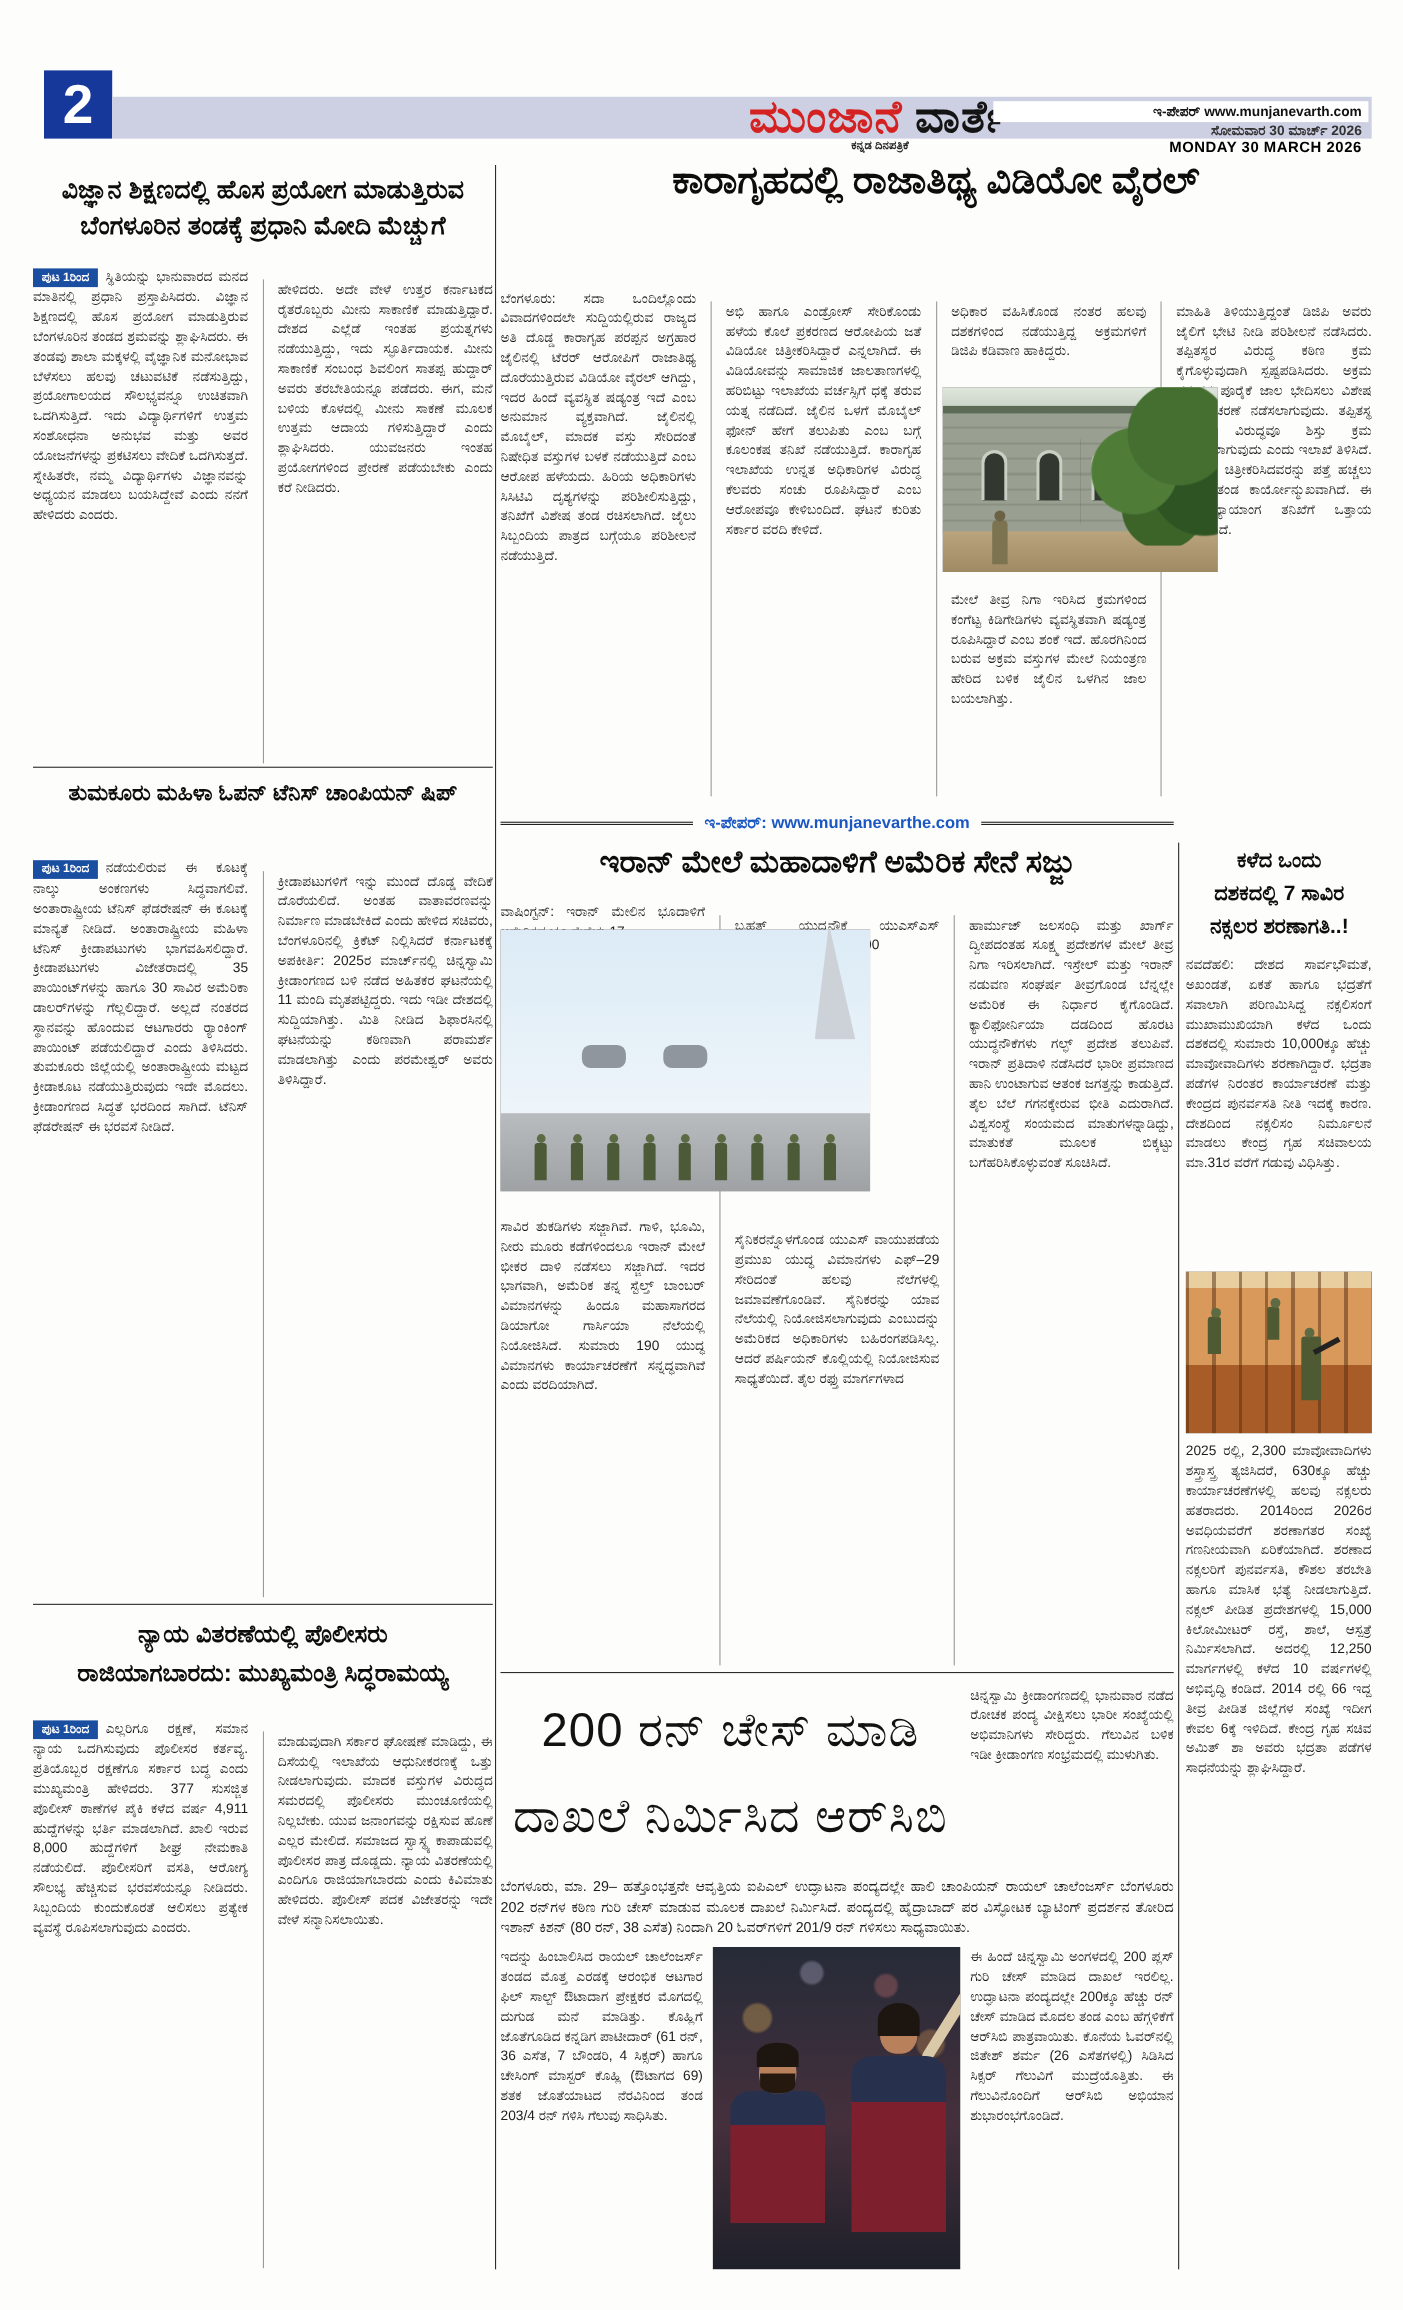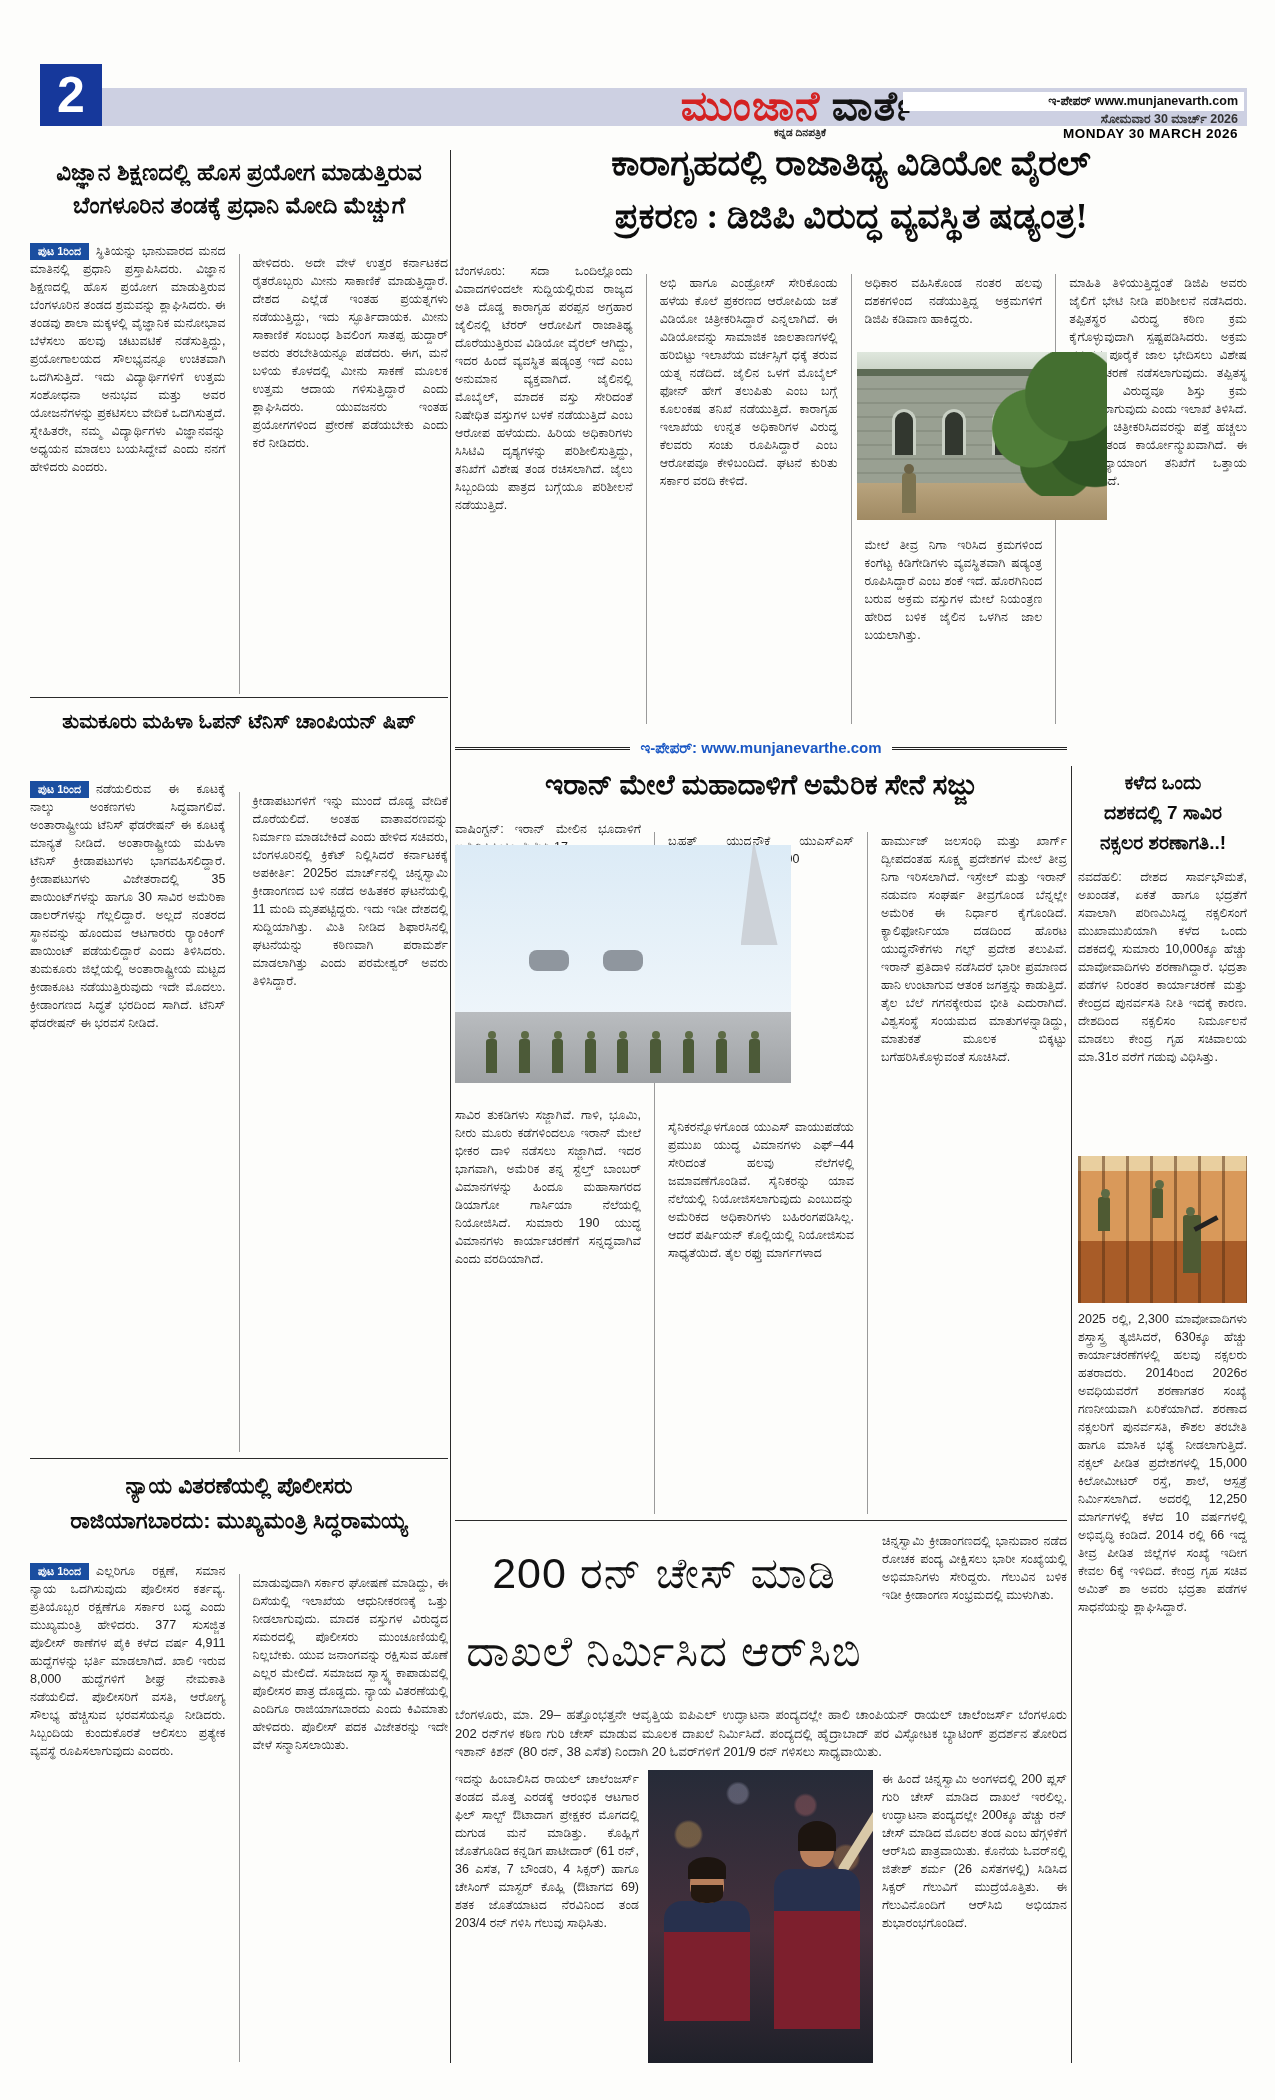--- a/index.html
+++ b/index.html
@@ -132,21 +132,20 @@
 </div>
 <div class="abs cols" style="left:30px; top:1562px; width:418px; height:500px;">
   <div class="col b odytext bodytext">
     <span class="tag">ಪುಟ 1ರಿಂದ</span><span>ಎಲ್ಲರಿಗೂ ರಕ್ಷಣೆ, ಸಮಾನ ನ್ಯಾಯ ಒದಗಿಸುವುದು ಪೊಲೀಸರ ಕರ್ತವ್ಯ. ಪ್ರತಿಯೊಬ್ಬರ ರಕ್ಷಣೆಗೂ ಸರ್ಕಾರ ಬದ್ಧ ಎಂದು ಮುಖ್ಯಮಂತ್ರಿ ಹೇಳಿದರು. 377 ಸುಸಜ್ಜಿತ ಪೊಲೀಸ್ ಠಾಣೆಗಳ ಪೈಕಿ ಕಳೆದ ವರ್ಷ 4,911 ಹುದ್ದೆಗಳನ್ನು ಭರ್ತಿ ಮಾಡಲಾಗಿದೆ. ಖಾಲಿ ಇರುವ 8,000 ಹುದ್ದೆಗಳಿಗೆ ಶೀಘ್ರ ನೇಮಕಾತಿ ನಡೆಯಲಿದೆ. ಪೊಲೀಸರಿಗೆ ವಸತಿ, ಆರೋಗ್ಯ ಸೌಲಭ್ಯ ಹೆಚ್ಚಿಸುವ ಭರವಸೆಯನ್ನೂ ನೀಡಿದರು. ಸಿಬ್ಬಂದಿಯ ಕುಂದುಕೊರತೆ ಆಲಿಸಲು ಪ್ರತ್ಯೇಕ ವ್ಯವಸ್ಥೆ ರೂಪಿಸಲಾಗುವುದು ಎಂದರು.</span>
   </div>
   <div class="col bodytext"><span>ಮಾಡುವುದಾಗಿ ಸರ್ಕಾರ ಘೋಷಣೆ ಮಾಡಿದ್ದು, ಈ ದಿಸೆಯಲ್ಲಿ ಇಲಾಖೆಯ ಆಧುನೀಕರಣಕ್ಕೆ ಒತ್ತು ನೀಡಲಾಗುವುದು. ಮಾದಕ ವಸ್ತುಗಳ ವಿರುದ್ಧದ ಸಮರದಲ್ಲಿ ಪೊಲೀಸರು ಮುಂಚೂಣಿಯಲ್ಲಿ ನಿಲ್ಲಬೇಕು. ಯುವ ಜನಾಂಗವನ್ನು ರಕ್ಷಿಸುವ ಹೊಣೆ ಎಲ್ಲರ ಮೇಲಿದೆ. ಸಮಾಜದ ಸ್ವಾಸ್ಥ್ಯ ಕಾಪಾಡುವಲ್ಲಿ ಪೊಲೀಸರ ಪಾತ್ರ ದೊಡ್ಡದು. ನ್ಯಾಯ ವಿತರಣೆಯಲ್ಲಿ ಎಂದಿಗೂ ರಾಜಿಯಾಗಬಾರದು ಎಂದು ಕಿವಿಮಾತು ಹೇಳಿದರು. ಪೊಲೀಸ್ ಪದಕ ವಿಜೇತರನ್ನು ಇದೇ ವೇಳೆ ಸನ್ಮಾನಿಸಲಾಯಿತು.</span></div>
 </div>
 
 <div class="abs headline" style="left:455px; top:138px; width:792px; height:112px; font-size:35px; line-height:1.5; font-family:'Liberation Serif',serif;">
   <div>ಕಾರಾಗೃಹದಲ್ಲಿ ರಾಜಾತಿಥ್ಯ ವಿಡಿಯೋ ವೈರಲ್</div>
-  <div>ಪ್ರಕರಣ : ಡಿಜಿಪಿ ವಿರುದ್ಧ ವ್ಯವಸ್ಥಿತ ಷಡ್ಯಂತ್ರ!</div>
 </div>
 <div class="abs cols" style="left:455px; top:262px; width:792px; height:462px;">
   <div class="col bodytext"><span>ಬೆಂಗಳೂರು: ಸದಾ ಒಂದಿಲ್ಲೊಂದು ವಿವಾದಗಳಿಂದಲೇ ಸುದ್ದಿಯಲ್ಲಿರುವ ರಾಜ್ಯದ ಅತಿ ದೊಡ್ಡ ಕಾರಾಗೃಹ ಪರಪ್ಪನ ಅಗ್ರಹಾರ ಜೈಲಿನಲ್ಲಿ ಟೆರರ್ ಆರೋಪಿಗೆ ರಾಜಾತಿಥ್ಯ ದೊರೆಯುತ್ತಿರುವ ವಿಡಿಯೋ ವೈರಲ್ ಆಗಿದ್ದು, ಇದರ ಹಿಂದೆ ವ್ಯವಸ್ಥಿತ ಷಡ್ಯಂತ್ರ ಇದೆ ಎಂಬ ಅನುಮಾನ ವ್ಯಕ್ತವಾಗಿದೆ. ಜೈಲಿನಲ್ಲಿ ಮೊಬೈಲ್, ಮಾದಕ ವಸ್ತು ಸೇರಿದಂತೆ ನಿಷೇಧಿತ ವಸ್ತುಗಳ ಬಳಕೆ ನಡೆಯುತ್ತಿದೆ ಎಂಬ ಆರೋಪ ಹಳೆಯದು. ಹಿರಿಯ ಅಧಿಕಾರಿಗಳು ಸಿಸಿಟಿವಿ ದೃಶ್ಯಗಳನ್ನು ಪರಿಶೀಲಿಸುತ್ತಿದ್ದು, ತನಿಖೆಗೆ ವಿಶೇಷ ತಂಡ ರಚಿಸಲಾಗಿದೆ. ಜೈಲು ಸಿಬ್ಬಂದಿಯ ಪಾತ್ರದ ಬಗ್ಗೆಯೂ ಪರಿಶೀಲನೆ ನಡೆಯುತ್ತಿದೆ.</span></div>
   <div class="col bodytext"><span>ಅಭಿ ಹಾಗೂ ಎಂಡ್ರೋಸ್ ಸೇರಿಕೊಂಡು ಹಳೆಯ ಕೊಲೆ ಪ್ರಕರಣದ ಆರೋಪಿಯ ಜತೆ ವಿಡಿಯೋ ಚಿತ್ರೀಕರಿಸಿದ್ದಾರೆ ಎನ್ನಲಾಗಿದೆ. ಈ ವಿಡಿಯೋವನ್ನು ಸಾಮಾಜಿಕ ಜಾಲತಾಣಗಳಲ್ಲಿ ಹರಿಬಿಟ್ಟು ಇಲಾಖೆಯ ವರ್ಚಸ್ಸಿಗೆ ಧಕ್ಕೆ ತರುವ ಯತ್ನ ನಡೆದಿದೆ. ಜೈಲಿನ ಒಳಗೆ ಮೊಬೈಲ್ ಫೋನ್ ಹೇಗೆ ತಲುಪಿತು ಎಂಬ ಬಗ್ಗೆ ಕೂಲಂಕಷ ತನಿಖೆ ನಡೆಯುತ್ತಿದೆ. ಕಾರಾಗೃಹ ಇಲಾಖೆಯ ಉನ್ನತ ಅಧಿಕಾರಿಗಳ ವಿರುದ್ಧ ಕೆಲವರು ಸಂಚು ರೂಪಿಸಿದ್ದಾರೆ ಎಂಬ ಆರೋಪವೂ ಕೇಳಿಬಂದಿದೆ. ಘಟನೆ ಕುರಿತು ಸರ್ಕಾರ ವರದಿ ಕೇಳಿದೆ.</span></div>
   <div class="col bodytext">
     <div style="height:88px; overflow:hidden;">ಅಧಿಕಾರ ವಹಿಸಿಕೊಂಡ ನಂತರ ಹಲವು ದಶಕಗಳಿಂದ ನಡೆಯುತ್ತಿದ್ದ ಅಕ್ರಮಗಳಿಗೆ ಡಿಜಿಪಿ ಕಡಿವಾಣ ಹಾಕಿದ್ದರು.</div>
     <div style="height:174px;"></div>
     <div>ಮೇಲೆ ತೀವ್ರ ನಿಗಾ ಇರಿಸಿದ ಕ್ರಮಗಳಿಂದ ಕಂಗೆಟ್ಟ ಕಿಡಿಗೇಡಿಗಳು ವ್ಯವಸ್ಥಿತವಾಗಿ ಷಡ್ಯಂತ್ರ ರೂಪಿಸಿದ್ದಾರೆ ಎಂಬ ಶಂಕೆ ಇದೆ. ಹೊರಗಿನಿಂದ ಬರುವ ಅಕ್ರಮ ವಸ್ತುಗಳ ಮೇಲೆ ನಿಯಂತ್ರಣ ಹೇರಿದ ಬಳಿಕ ಜೈಲಿನ ಒಳಗಿನ ಜಾಲ ಬಯಲಾಗಿತ್ತು.</div>
   </div>
   <div class="col bodytext"><span>ಮಾಹಿತಿ ತಿಳಿಯುತ್ತಿದ್ದಂತೆ ಡಿಜಿಪಿ ಅವರು ಜೈಲಿಗೆ ಭೇಟಿ ನೀಡಿ ಪರಿಶೀಲನೆ ನಡೆಸಿದರು. ತಪ್ಪಿತಸ್ಥರ ವಿರುದ್ಧ ಕಠಿಣ ಕ್ರಮ ಕೈಗೊಳ್ಳುವುದಾಗಿ ಸ್ಪಷ್ಟಪಡಿಸಿದರು. ಅಕ್ರಮ ವಸ್ತುಗಳ ಪೂರೈಕೆ ಜಾಲ ಭೇದಿಸಲು ವಿಶೇಷ ಕಾರ್ಯಾಚರಣೆ ನಡೆಸಲಾಗುವುದು. ತಪ್ಪಿತಸ್ಥ ಸಿಬ್ಬಂದಿ ವಿರುದ್ಧವೂ ಶಿಸ್ತು ಕ್ರಮ ಜರುಗಿಸಲಾಗುವುದು ಎಂದು ಇಲಾಖೆ ತಿಳಿಸಿದೆ. ವಿಡಿಯೋ ಚಿತ್ರೀಕರಿಸಿದವರನ್ನು ಪತ್ತೆ ಹಚ್ಚಲು ಸೈಬರ್ ತಂಡ ಕಾರ್ಯೋನ್ಮುಖವಾಗಿದೆ. ಈ ಬಗ್ಗೆ ನ್ಯಾಯಾಂಗ ತನಿಖೆಗೆ ಒತ್ತಾಯ ಕೇಳಿಬಂದಿದೆ.</span></div>
@@ -175,21 +174,21 @@
 </div>
 <div class="abs cols" style="left:455px; top:820px; width:612px; height:694px;">
   <div class="col bodytext">
     <div style="height:38px; overflow:hidden;">ವಾಷಿಂಗ್ಟನ್: ಇರಾನ್ ಮೇಲಿನ ಭೂದಾಳಿಗೆ ಅಮೆರಿಕದ ಭೂ ಸೇನೆಯ 17</div>
     <div style="height:248px;"></div>
     <div>ಸಾವಿರ ತುಕಡಿಗಳು ಸಜ್ಜಾಗಿವೆ. ಗಾಳಿ, ಭೂಮಿ, ನೀರು ಮೂರು ಕಡೆಗಳಿಂದಲೂ ಇರಾನ್ ಮೇಲೆ ಭೀಕರ ದಾಳಿ ನಡೆಸಲು ಸಜ್ಜಾಗಿದೆ. ಇದರ ಭಾಗವಾಗಿ, ಅಮೆರಿಕ ತನ್ನ ಸ್ಟೆಲ್ತ್ ಬಾಂಬರ್ ವಿಮಾನಗಳನ್ನು ಹಿಂದೂ ಮಹಾಸಾಗರದ ಡಿಯಾಗೋ ಗಾರ್ಸಿಯಾ ನೆಲೆಯಲ್ಲಿ ನಿಯೋಜಿಸಿದೆ. ಸುಮಾರು 190 ಯುದ್ಧ ವಿಮಾನಗಳು ಕಾರ್ಯಾಚರಣೆಗೆ ಸನ್ನದ್ಧವಾಗಿವೆ ಎಂದು ವರದಿಯಾಗಿದೆ.</div>
   </div>
   <div class="col bodytext">
     <div style="height:38px; overflow:hidden;">ಬೃಹತ್ ಯುದ್ಧನೌಕೆ ಯುಎಸ್ಎಸ್ ನಿಯೋಜಿಸಿದೆ. ಸುಮಾರು 3,500</div>
     <div style="height:248px;"></div>
-    <div>ಸೈನಿಕರನ್ನೊಳಗೊಂಡ ಯುಎಸ್ ವಾಯುಪಡೆಯ ಪ್ರಮುಖ ಯುದ್ಧ ವಿಮಾನಗಳು ಎಫ್–44 ಸೇರಿದಂತೆ ಹಲವು ನೆಲೆಗಳಲ್ಲಿ ಜಮಾವಣೆಗೊಂಡಿವೆ. ಸೈನಿಕರನ್ನು ಯಾವ ನೆಲೆಯಲ್ಲಿ ನಿಯೋಜಿಸಲಾಗುವುದು ಎಂಬುದನ್ನು ಅಮೆರಿಕದ ಅಧಿಕಾರಿಗಳು ಬಹಿರಂಗಪಡಿಸಿಲ್ಲ. ಆದರೆ ಪರ್ಷಿಯನ್ ಕೊಲ್ಲಿಯಲ್ಲಿ ನಿಯೋಜಿಸುವ ಸಾಧ್ಯತೆಯಿದೆ. ತೈಲ ರಫ್ತು ಮಾರ್ಗಗಳಾದ</div>
+    <div>ಸೈನಿಕರನ್ನೊಳಗೊಂಡ ಯುಎಸ್ ವಾಯುಪಡೆಯ ಪ್ರಮುಖ ಯುದ್ಧ ವಿಮಾನಗಳು ಎಫ್–29 ಸೇರಿದಂತೆ ಹಲವು ನೆಲೆಗಳಲ್ಲಿ ಜಮಾವಣೆಗೊಂಡಿವೆ. ಸೈನಿಕರನ್ನು ಯಾವ ನೆಲೆಯಲ್ಲಿ ನಿಯೋಜಿಸಲಾಗುವುದು ಎಂಬುದನ್ನು ಅಮೆರಿಕದ ಅಧಿಕಾರಿಗಳು ಬಹಿರಂಗಪಡಿಸಿಲ್ಲ. ಆದರೆ ಪರ್ಷಿಯನ್ ಕೊಲ್ಲಿಯಲ್ಲಿ ನಿಯೋಜಿಸುವ ಸಾಧ್ಯತೆಯಿದೆ. ತೈಲ ರಫ್ತು ಮಾರ್ಗಗಳಾದ</div>
   </div>
   <div class="col bodytext"><span>ಹಾರ್ಮುಜ್ ಜಲಸಂಧಿ ಮತ್ತು ಖಾರ್ಗ್ ದ್ವೀಪದಂತಹ ಸೂಕ್ಷ್ಮ ಪ್ರದೇಶಗಳ ಮೇಲೆ ತೀವ್ರ ನಿಗಾ ಇರಿಸಲಾಗಿದೆ. ಇಸ್ರೇಲ್ ಮತ್ತು ಇರಾನ್ ನಡುವಣ ಸಂಘರ್ಷ ತೀವ್ರಗೊಂಡ ಬೆನ್ನಲ್ಲೇ ಅಮೆರಿಕ ಈ ನಿರ್ಧಾರ ಕೈಗೊಂಡಿದೆ. ಕ್ಯಾಲಿಫೋರ್ನಿಯಾ ದಡದಿಂದ ಹೊರಟ ಯುದ್ಧನೌಕೆಗಳು ಗಲ್ಫ್ ಪ್ರದೇಶ ತಲುಪಿವೆ. ಇರಾನ್ ಪ್ರತಿದಾಳಿ ನಡೆಸಿದರೆ ಭಾರೀ ಪ್ರಮಾಣದ ಹಾನಿ ಉಂಟಾಗುವ ಆತಂಕ ಜಗತ್ತನ್ನು ಕಾಡುತ್ತಿದೆ. ತೈಲ ಬೆಲೆ ಗಗನಕ್ಕೇರುವ ಭೀತಿ ಎದುರಾಗಿದೆ. ವಿಶ್ವಸಂಸ್ಥೆ ಸಂಯಮದ ಮಾತುಗಳನ್ನಾಡಿದ್ದು, ಮಾತುಕತೆ ಮೂಲಕ ಬಿಕ್ಕಟ್ಟು ಬಗೆಹರಿಸಿಕೊಳ್ಳುವಂತೆ ಸೂಚಿಸಿದೆ.</span></div>
 </div>
 
 <div class="photo" style="left:455px; top:845px; width:336px; height:238px; z-index:3;">
   <div class="ph-inner plane-sky"></div>
   <div class="ph-inner plane-tarmac"></div>
   <div class="ph-inner plane-tail"></div>
   <div class="plane-eng" style="left:22%;"></div>
   <div class="plane-eng" style="left:44%;"></div>

